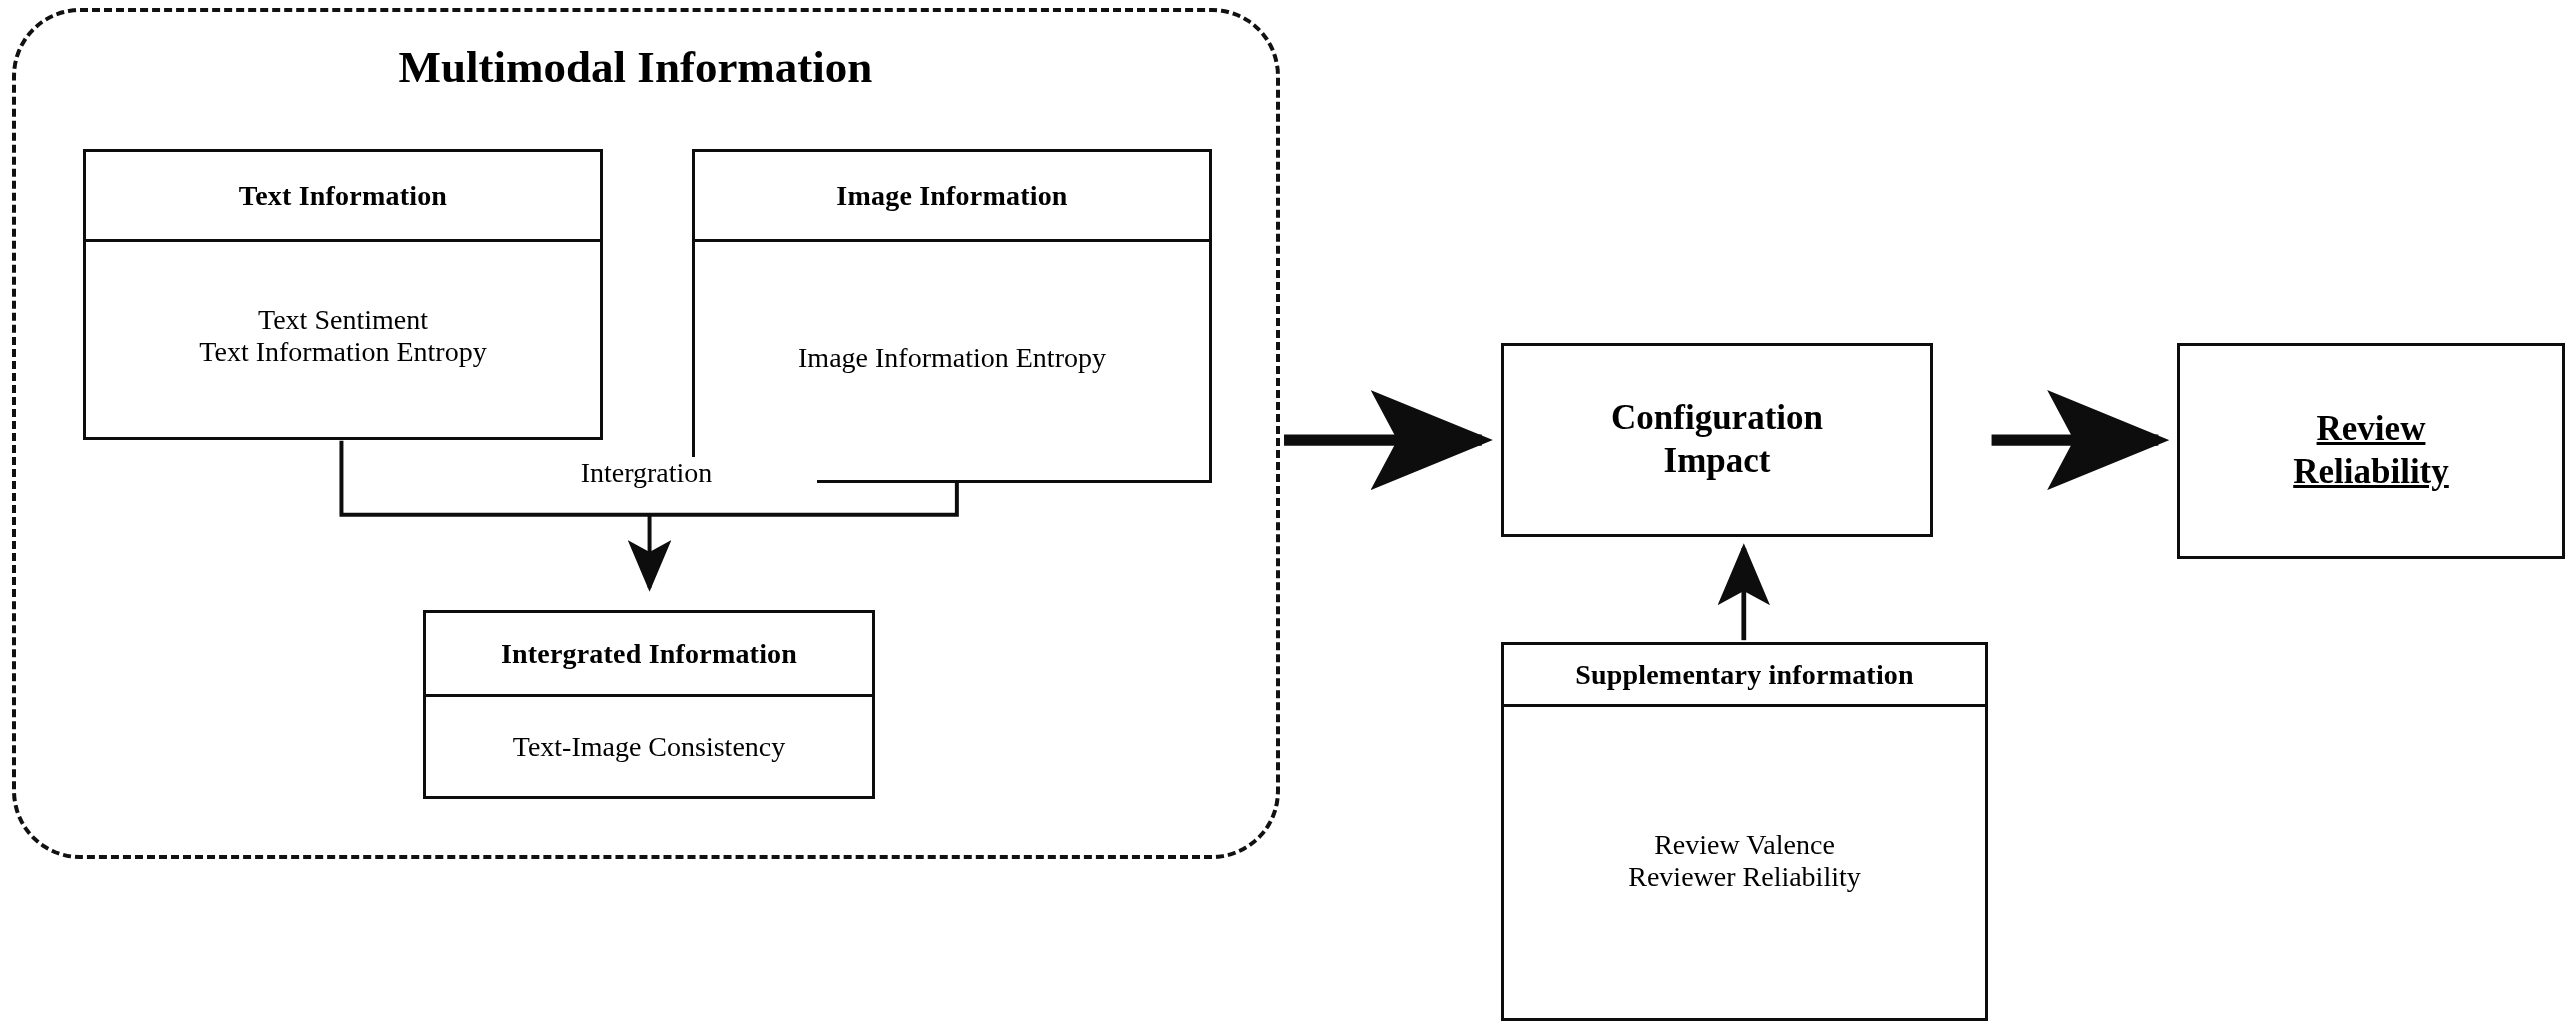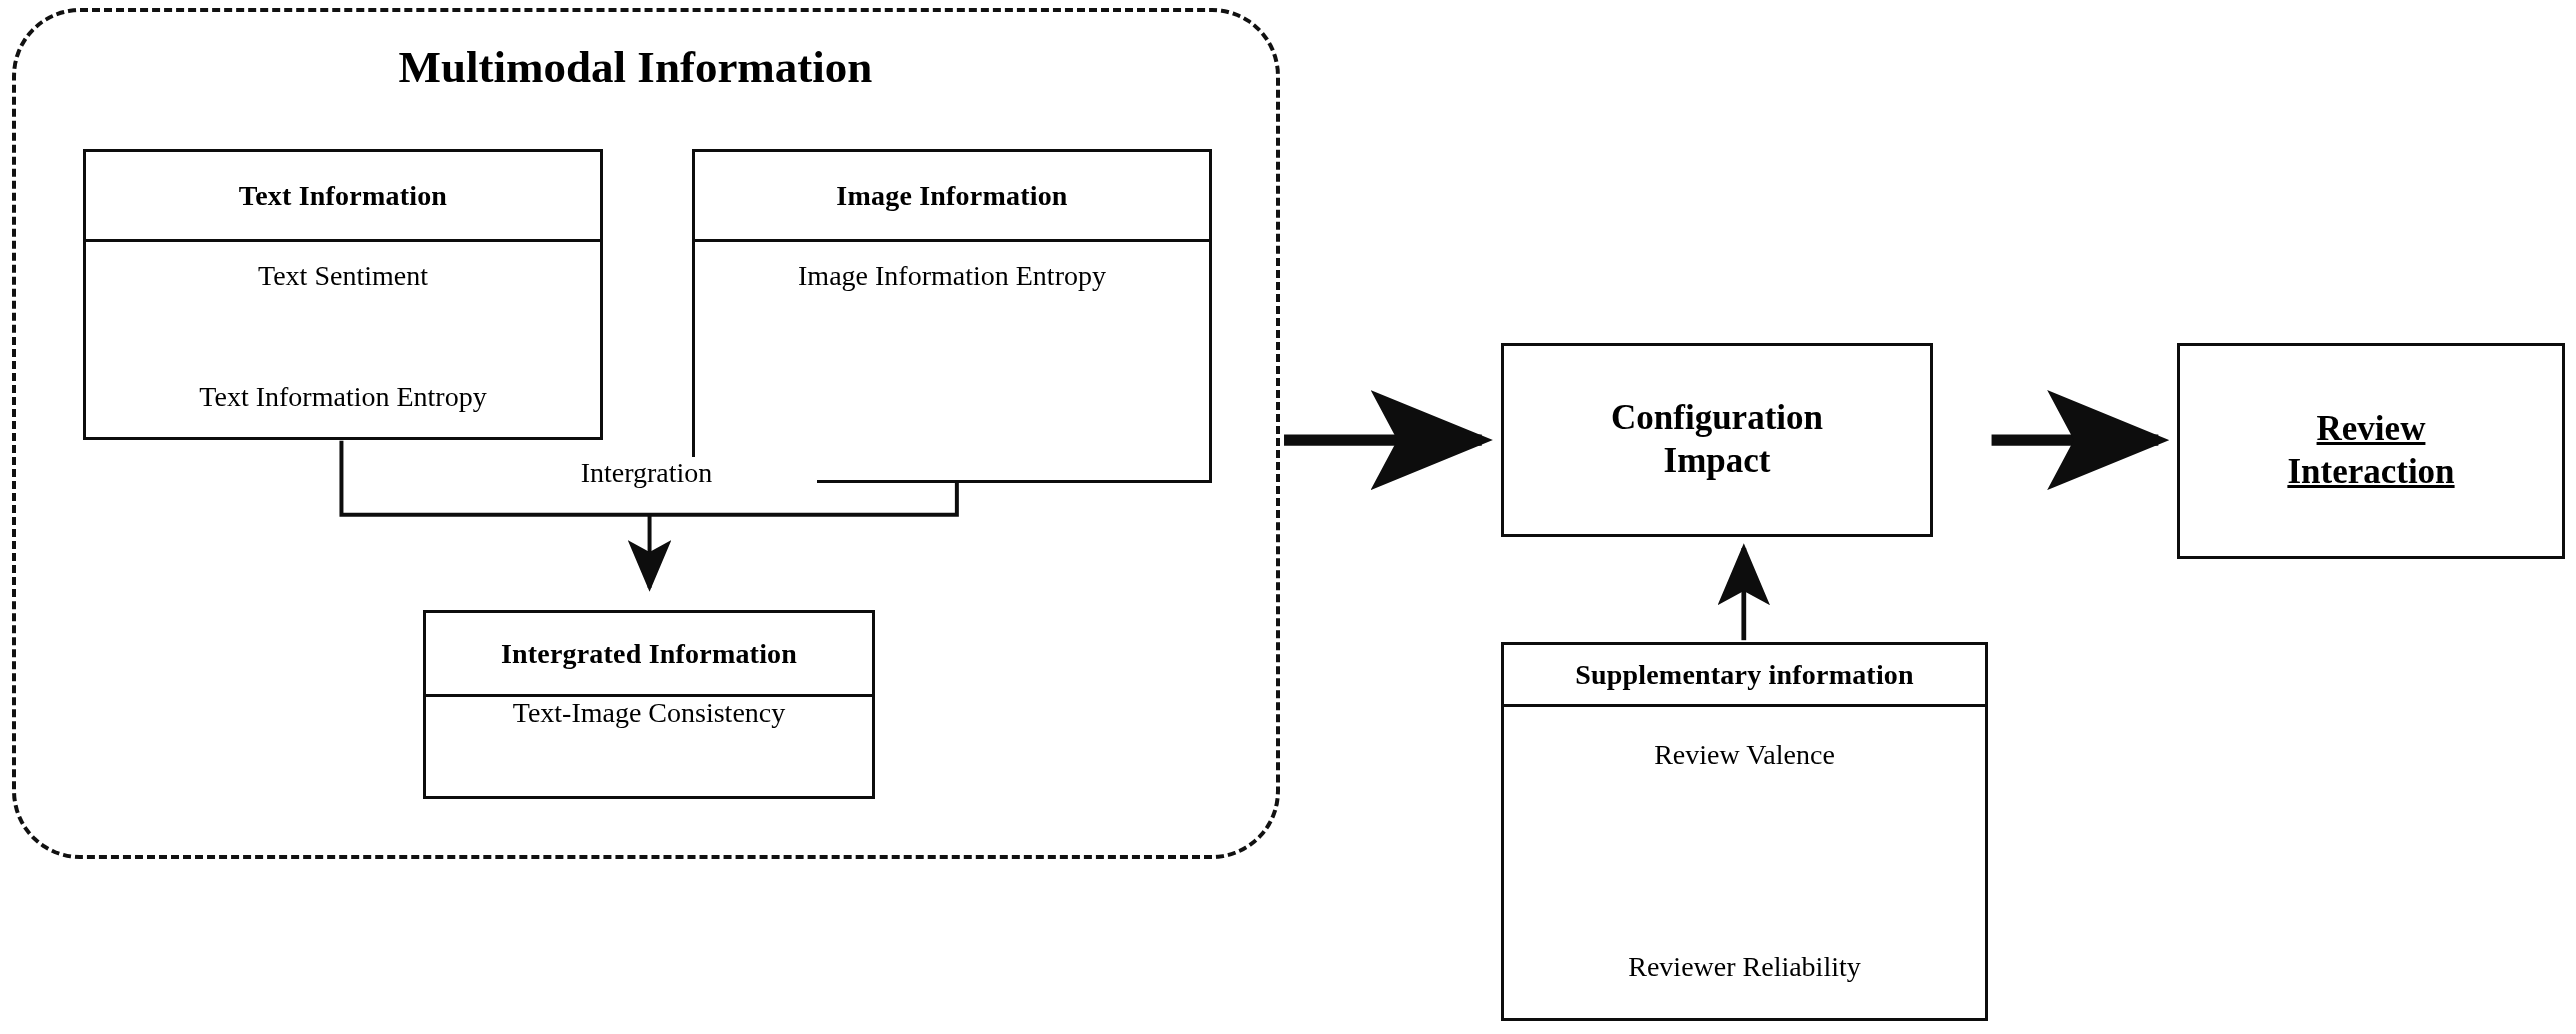--- a/index.html
+++ b/index.html
@@ -48,21 +48,21 @@
   }
   .node-header.with-rule {
     border-bottom: 3.2px solid #0d0d0d;
   }
   .node-body {
     box-sizing: border-box;
     flex: 1 1 auto;
     display: flex;
     flex-direction: column;
     align-items: center;
-    justify-content: space-between;
+    justify-content: center;
     text-align: center;
     border-radius: 9px;
   }
   .node-body .row {
     width: 100%;
     text-align: center;
   }
   .plain-title {
     position: absolute;
     text-align: center;
@@ -247,21 +247,21 @@
     </div>
   </div>
 
   <div class="centered-stack" id="configuration-impact-box">
     <div>Configuration</div>
     <div>Impact</div>
   </div>
 
   <div class="centered-stack" id="review-helpfulness-box">
     <div>Review</div>
-    <div>Interaction</div>
+    <div>Reliability</div>
   </div>
 
   <div class="node" id="supplementary-information-box">
     <div class="node-header with-rule">Supplementary information</div>
     <div class="node-body">
       <div class="row">Review Valence</div>
       <div class="row">Reviewer Reliability</div>
     </div>
   </div>
 

